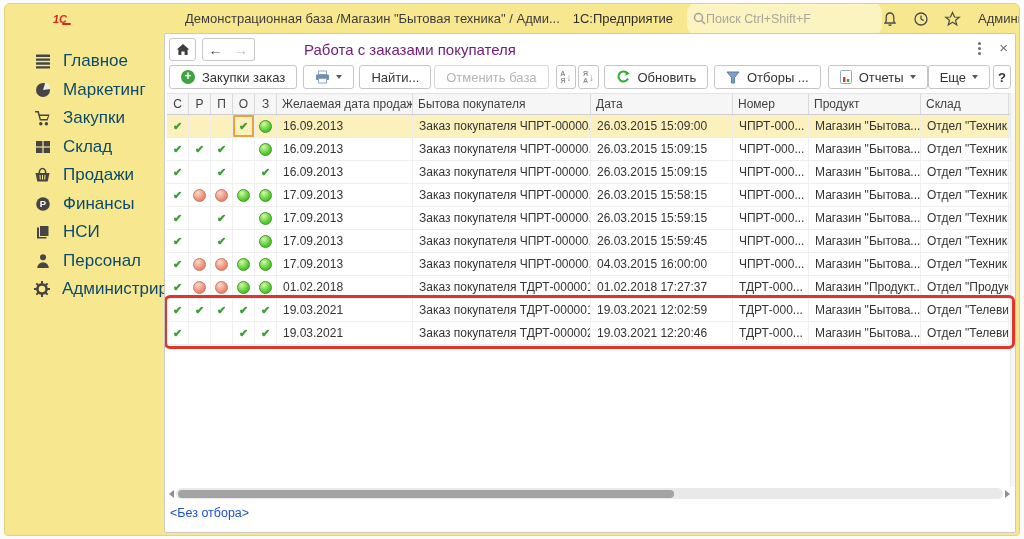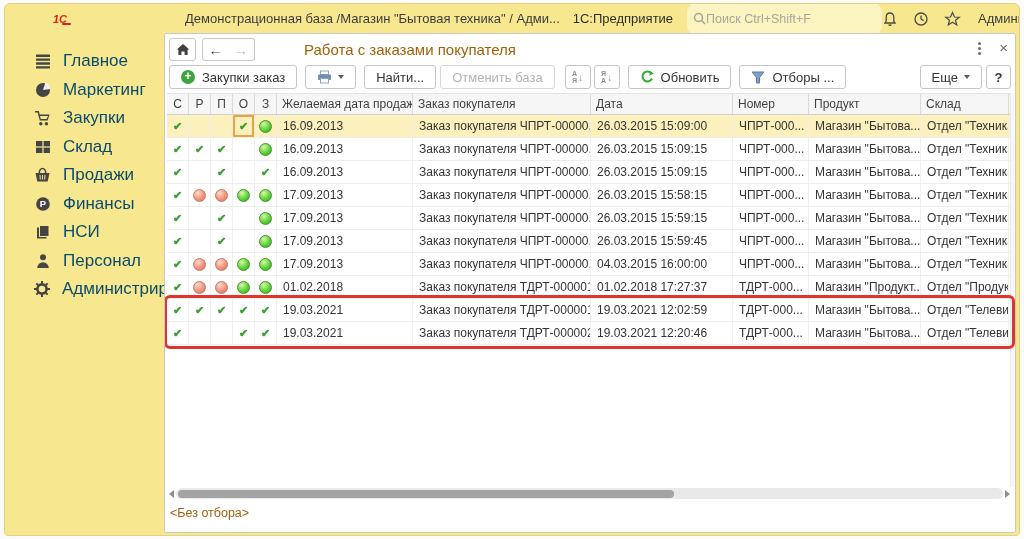--- a/index.html
+++ b/index.html
@@ -33,21 +33,21 @@
   .side-label { font-size:17px; color:#0c4a6e; white-space:nowrap; }
   .main { position:relative; flex:1; background:#fff; border:1px solid #c9c9c9; margin:0 3px 3px 0;
           border-radius:2px; overflow:hidden; }
 
   
   .navbtn { position:absolute; top:4px; width:27px; height:23px; background:#fff; border:1px solid #c6c6c6;
             border-radius:3px; display:flex; align-items:center; justify-content:center; font-size:14px; color:#3f3f3f; cursor:pointer; }
   .nav-home { left:4px; }
   .nav-back { left:37px; border-radius:3px 0 0 3px; }
   .nav-fwd  { left:63px; border-radius:0 3px 3px 0; border-left:0; color:#b9b9b9; }
-  .panel-title { position:absolute; left:139px; top:7px; font-size:15px; color:#a16207; white-space:nowrap; }
+  .panel-title { position:absolute; left:139px; top:7px; font-size:15px; color:#701a75; white-space:nowrap; }
   .panel-dots { position:absolute; right:29px; top:8px; width:14px; height:16px; cursor:pointer; display:flex; flex-direction:column; align-items:center; gap:2px;}
   .panel-dots i { width:3px; height:3px; background:#707070; border-radius:50%; display:block; }
   .panel-close { position:absolute; right:7px; top:5px; font-size:15px; color:#707070; cursor:pointer; }
 
   
   .toolbar { position:absolute; left:4px; right:4px; top:31px; height:24px; display:flex; align-items:center; }
   .btn { height:24px; background:#fff; border:1px solid #c6c6c6; border-radius:3px; display:inline-flex;
          align-items:center; justify-content:center; font-size:13px; color:#333; padding:0 11px; cursor:pointer; white-space:nowrap; }
   .btn.disabled { color:#b3b3b3; border-color:#d7d7d7; cursor:default; }
   .caret { width:0; height:0; border-left:3.5px solid transparent; border-right:3.5px solid transparent;
@@ -82,21 +82,21 @@
   .red-box { position:absolute; left:-1px; top:261px; width:851px; height:54px; border:3px solid #e0352b;
              border-radius:6px; z-index:5; pointer-events:none; }
 
   .hscroll { position:absolute; left:2px; top:453px; width:845px; height:13px; display:flex; align-items:center; }
   .hs-arrow { width:0; height:0; border-top:4px solid transparent; border-bottom:4px solid transparent; margin:0 2px; cursor:pointer; }
   .hs-left { border-right:5px solid #8f8f8f; }
   .hs-right { border-left:5px solid #8f8f8f; }
   .hs-track { flex:1; height:11px; background:#e9e9e9; border-radius:6px; position:relative; }
   .hs-thumb { position:absolute; left:2px; top:1.5px; width:60%; height:8px; background:#a3a3a3; border-radius:5px; cursor:grab; }
 
-  .footer-link { position:absolute; left:5px; top:472px; font-size:12.5px; color:#a16207; cursor:pointer; }
+  .footer-link { position:absolute; left:5px; top:472px; font-size:12.5px; color:#1d4ed8; cursor:pointer; }
 </style>
 </head>
 <body>
 
 <div class="window">
 
   <div class="topbar">
     <span class="logo">1С</span>
     <span class="hamburger">
         <i></i>
@@ -315,38 +315,49 @@
         <span class="sp8"></span>
         <span class="btn">
           <span class="svgicon bicon">
             <svg width="14" height="13" viewBox="0 0 14 13">
                 <polygon points="1,1 13,1 8.5,6.5 8.5,12 5.5,12 5.5,6.5" fill="#7d9fc9" stroke="#5b7ba6" stroke-width="1"></polygon>
               </svg>
           </span>
           <span>Отборы ...</span>
         </span>
         <span class="sp10"></span>
+        <span class="btn">
+          <span class="svgicon bicon">
+            <svg width="12" height="14" viewBox="0 0 12 14">
+                <rect x="0.5" y="0.5" width="11" height="13" rx="1" fill="#fff" stroke="#9aa7b5" stroke-width="1"></rect>
+                <rect x="3" y="7" width="2.4" height="5" fill="#d23b2f"></rect>
+                <rect x="6.8" y="9" width="2.4" height="3" fill="#3fa43f"></rect>
+              </svg>
+          </span>
+          <span>Отчеты</span>
+          <span class="caret"></span>
+        </span>
         <span class="spacer"></span>
         <span class="btn">
           <span>Еще</span>
           <span class="caret"></span>
         </span>
         <span class="sp4"></span>
         <span class="btn help-btn">?</span>
       </div>
 
       <div class="table">
         <div class="thead">
             <div class="hcell icon">С</div>
             <div class="hcell icon">Р</div>
             <div class="hcell icon">П</div>
             <div class="hcell icon">О</div>
             <div class="hcell icon">З</div>
             <div class="hcell">Желаемая дата продажи</div>
-            <div class="hcell">Заказ покупателя</div>
+            <div class="hcell">Бытова покупателя</div>
             <div class="hcell">Дата</div>
             <div class="hcell">Номер</div>
             <div class="hcell">Продукт</div>
             <div class="hcell">Склад</div>
           </div>
         <div>
             <div class="trow selected">
     <div class="cell icon-cell">
                 <span class="check">✔</span>
               </div>

